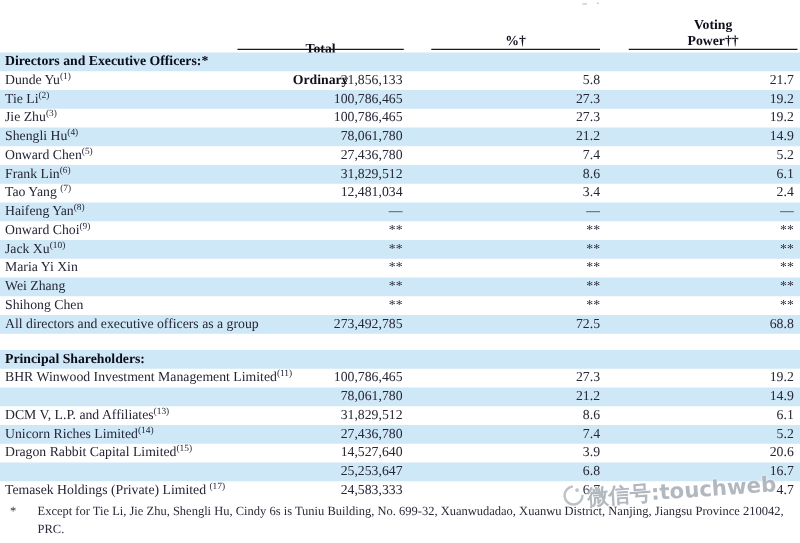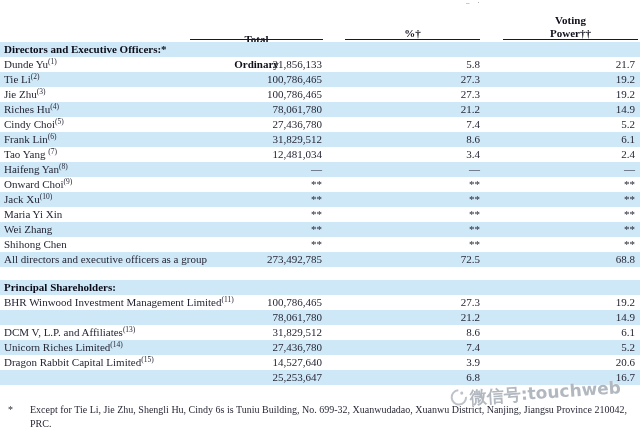--- a/index.html
+++ b/index.html
@@ -94,27 +94,27 @@
         <span class="num pct">27.3</span>
         <span class="num power">19.2</span>
       </div>
       <div class="row">
         <span class="name"><span>Jie Zhu</span><sup>(3)</sup></span>
         <span class="num shares">100,786,465</span>
         <span class="num pct">27.3</span>
         <span class="num power">19.2</span>
       </div>
       <div class="row shaded">
-        <span class="name"><span>Riches Hu</span><sup>(4)</sup></span>
+        <span class="name"><span>Shengli Hu</span><sup>(4)</sup></span>
         <span class="num shares">78,061,780</span>
         <span class="num pct">21.2</span>
         <span class="num power">14.9</span>
       </div>
       <div class="row">
-        <span class="name"><span>Cindy Choi</span><sup>(5)</sup></span>
+        <span class="name"><span>Onward Chen</span><sup>(5)</sup></span>
         <span class="num shares">27,436,780</span>
         <span class="num pct">7.4</span>
         <span class="num power">5.2</span>
       </div>
       <div class="row shaded">
         <span class="name"><span>Frank Lin</span><sup>(6)</sup></span>
         <span class="num shares">31,829,512</span>
         <span class="num pct">8.6</span>
         <span class="num power">6.1</span>
       </div>
@@ -196,20 +196,26 @@
       <div class="row">
         <span class="name"><span>Dragon Rabbit Capital Limited</span><sup>(15)</sup></span>
         <span class="num shares">14,527,640</span>
         <span class="num pct">3.9</span>
         <span class="num power">20.6</span>
       </div>
       <div class="row shaded">
         <span class="num shares">25,253,647</span>
         <span class="num pct">6.8</span>
         <span class="num power">16.7</span>
+      </div>
+      <div class="row">
+        <span class="name"><span>Temasek Holdings (Private) Limited </span><sup>(17)</sup></span>
+        <span class="num shares">24,583,333</span>
+        <span class="num pct">6.7</span>
+        <span class="num power">4.7</span>
       </div>
     </div>
 
   <div class="footnote">
     <span class="fn-marker">*</span>
     <span class="fn-text">Except for Tie Li, Jie Zhu, Shengli Hu, Cindy 6s is Tuniu Building, No. 699-32, Xuanwudadao, Xuanwu District, Nanjing, Jiangsu Province 210042, PRC.</span>
   </div>
 
   <div class="watermark">
     <span class="wm-logo">

